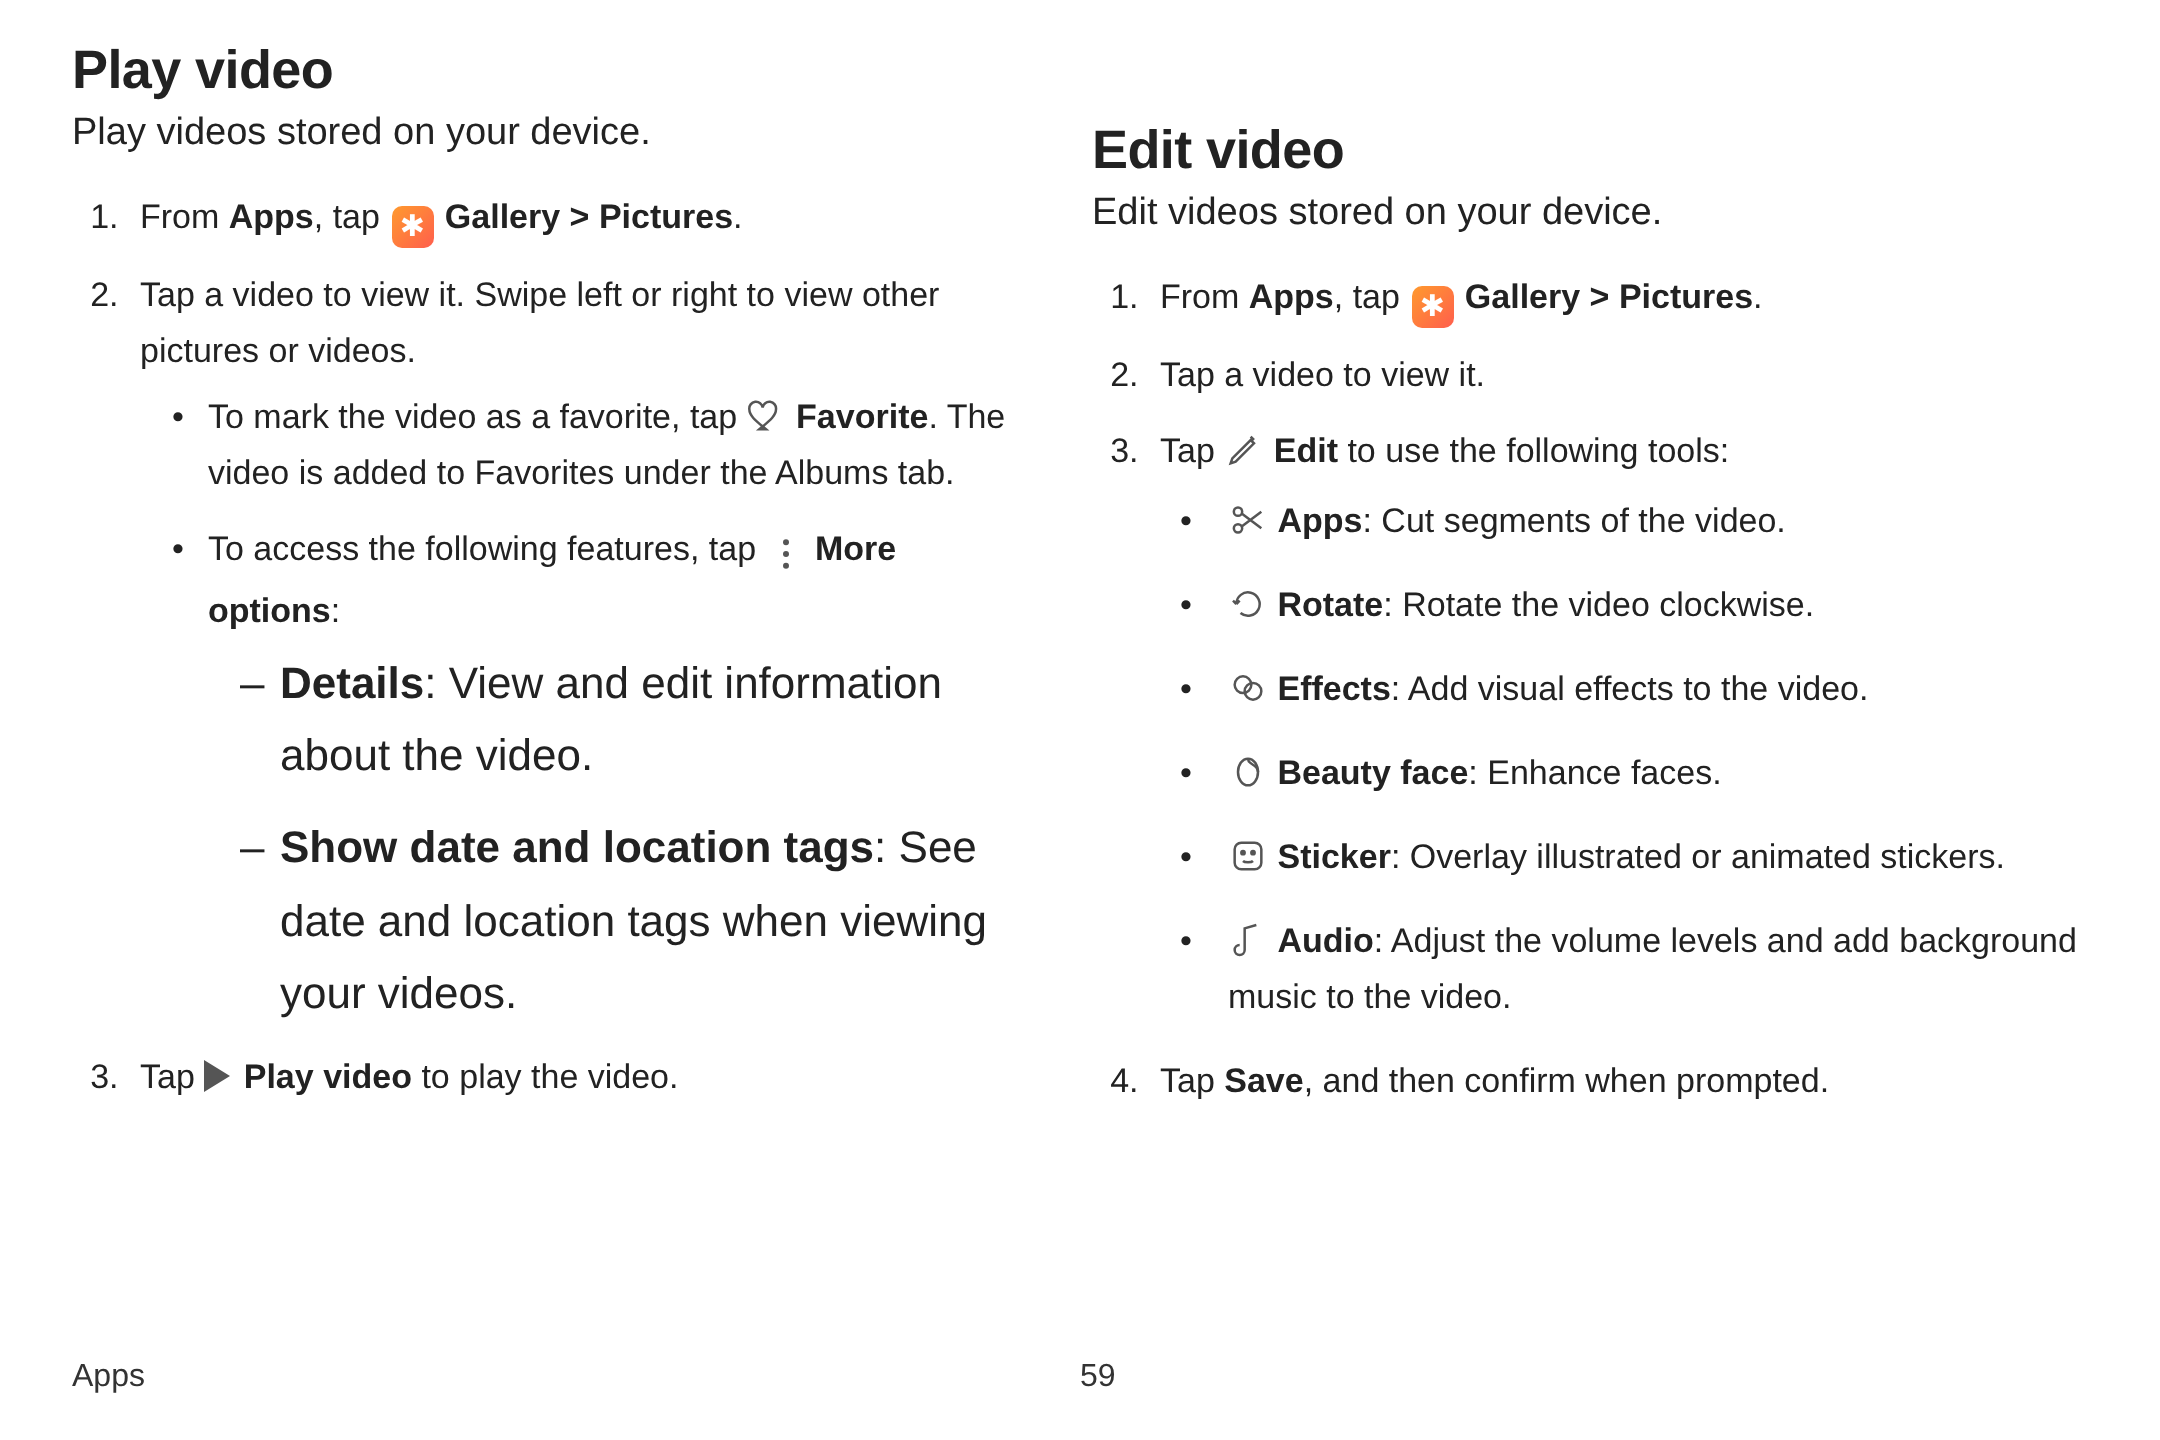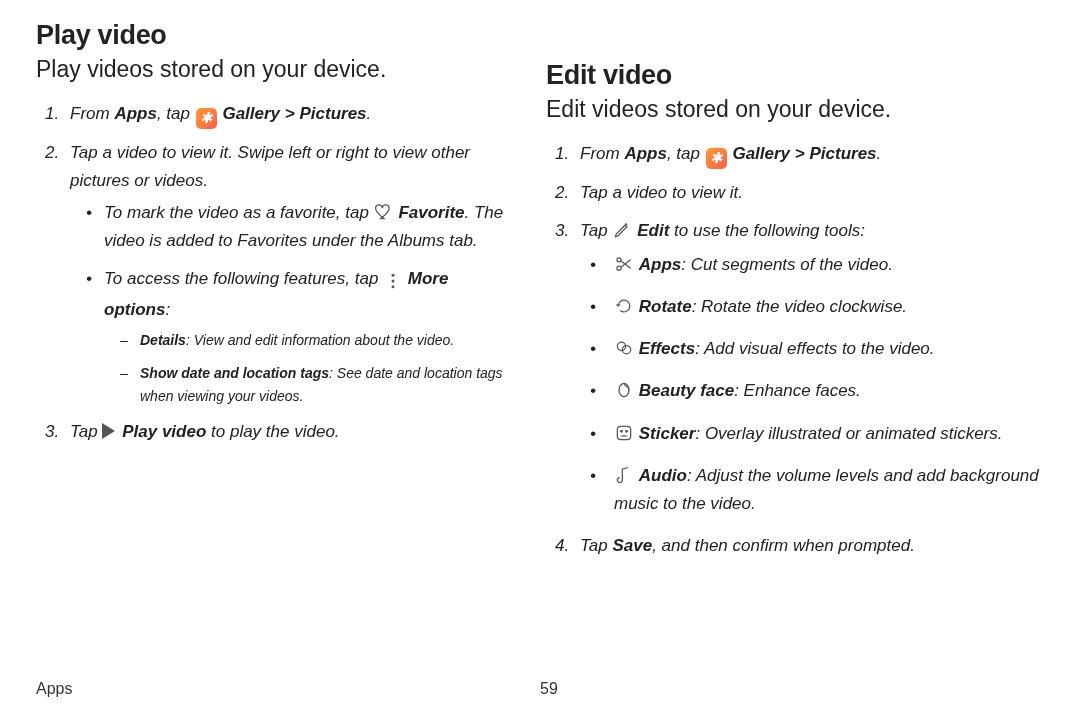--- a/index.html
+++ b/index.html
@@ -23,29 +23,28 @@
     padding-right: 22px;
   }
   .col.right { padding-right: 0; padding-left: 6px; margin-top: 40px; }
   h2.section-title {
     font-size: 27px;
     font-weight: 700;
     margin: 0 0 2px 0;
     letter-spacing: -0.3px;
   }
   .subtitle {
-    font-size: 23px;
+    font-size: 19px;
     margin: 0 0 14px 0;
     line-height: 1.45;
   }
   ol.steps {
     list-style: decimal;
     padding-left: 28px;
     margin: 0;
-    font-style: italic;
   }
   ol.steps > li {
     font-size: 17px;
     line-height: 1.65;
     padding-left: 6px;
     margin: 0 0 10px 0;
   }
   ul.bullets {
     list-style: none;
     padding-left: 12px;
@@ -65,21 +64,21 @@
     top: 0;
   }
   ul.dashes {
     list-style: none;
     padding-left: 12px;
     margin: 4px 0 0 0;
   }
   ul.dashes > li {
     position: relative;
     padding-left: 24px;
-    font-size: 14px;
+    font-size: 22px;
     line-height: 1.65;
     margin: 0 0 10px 0;
   }
   ul.dashes > li::before {
     content: "–";
     position: absolute;
     left: 4px;
     top: 0;
   }
   .bold { font-weight: 700; }

